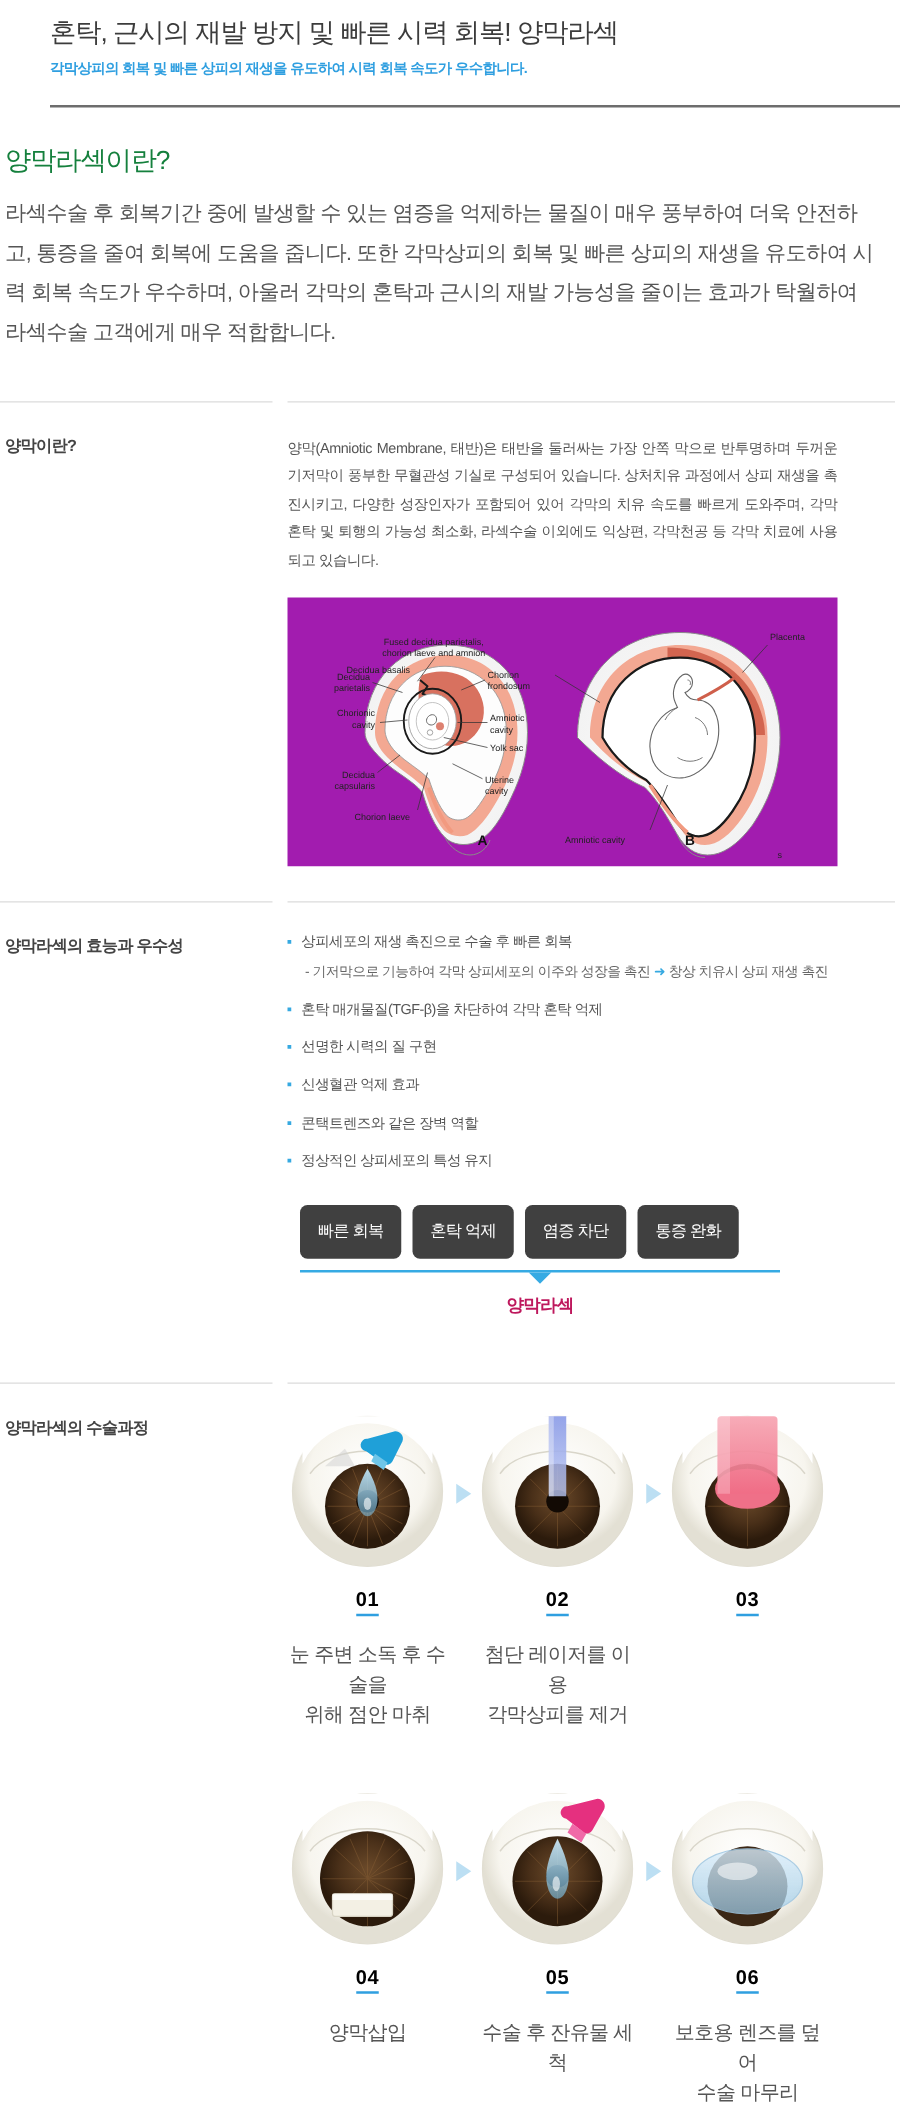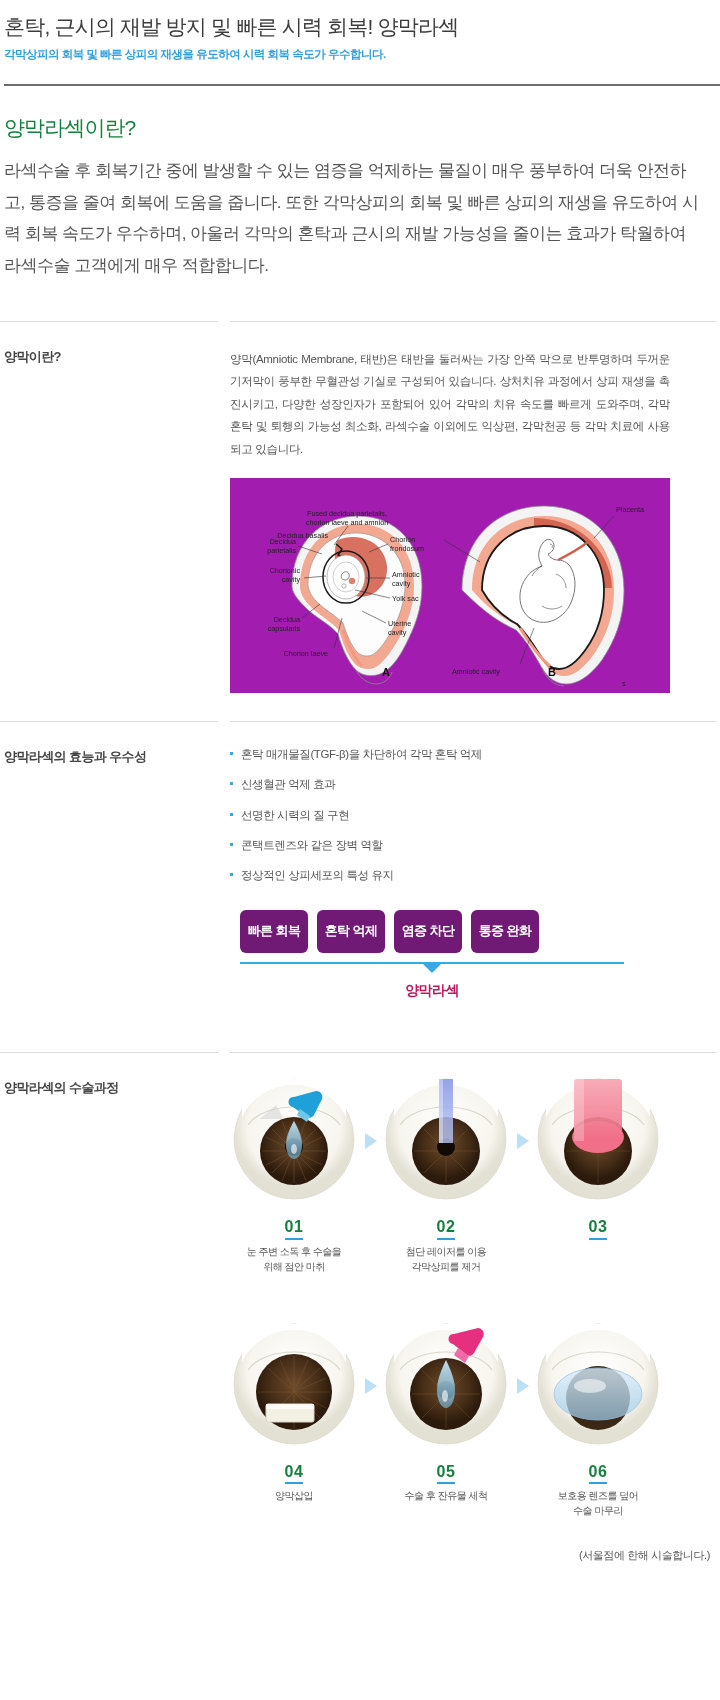--- a/index.html
+++ b/index.html
@@ -5,21 +5,21 @@
   * { box-sizing: border-box; margin: 0; padding: 0; }
   html, body {
     width: 720px;
     background: #ffffff;
     font-family: "Liberation Sans", "DejaVu Sans", sans-serif;
     -webkit-font-smoothing: antialiased;
   }
   body { width: 720px; min-height: 1700px; position: relative; overflow: hidden; }
 
   
-  .page-header { padding: 14px 0 0 4px; }
+  .page-header { padding: 14px 0 0 4px; margin-left: 36px; }
   .page-title {
     font-size: 21px;
     font-weight: 500;
     color: #3c3c3c;
     letter-spacing: -0.8px;
     line-height: 1.25;
   }
   .page-subtitle {
     margin-top: 7px;
     font-size: 11.5px;
@@ -137,28 +137,28 @@
   }
 
   
   .badges {
     display: flex;
     gap: 9px;
     margin-top: 26px;
     padding-left: 10px;
   }
   .badge {
-    background: #701a75;
+    background: #404040;
     color: #fff;
     font-size: 13px;
-    font-weight: bold;
+    font-weight: normal;
     letter-spacing: -0.6px;
     border-radius: 6px;
     padding: 12px 0 13px 0;
-    width: 68px;
+    width: 81px;
     text-align: center;
   }
   .badge-underline {
     position: relative;
     margin-top: 9px;
     margin-left: 10px;
     width: 384px;
     height: 12px;
   }
   .badge-underline .hline {
@@ -191,30 +191,30 @@
   .steps-grid {
     display: flex;
     gap: 24px;
   }
   .step { width: 128px; text-align: center; position: relative; }
   .step .eye-holder { width: 128px; height: 128px; position: relative; }
   .step .num {
     margin-top: 14px;
     font-size: 16px;
     font-weight: bold;
-    color: #15803d;
+    color: #000000;
     letter-spacing: 0.5px;
     border-bottom: 2px solid #2f9fe0;
     display: inline-block;
     padding-bottom: 1px;
     line-height: 1.2;
   }
   .step .caption {
-    margin-top: 4px;
-    font-size: 10px;
+    margin-top: 20px;
+    font-size: 16px;
     color: #555;
     line-height: 1.5;
     letter-spacing: -0.5px;
   }
   .step-arrow {
     position: absolute;
     top: 58px;
     right: -19px;
     width: 0; height: 0;
     border-top: 8px solid transparent;
@@ -439,29 +439,33 @@
     <div class="sep-gap"></div>
     <div class="sep-right"></div>
   </div>
   <div style="display:flex">
     <div class="col-left">
       <div class="col-heading">양막라섹의 효능과 우수성</div>
     </div>
     <div class="col-right">
       <div class="bullets">
 
+        <div class="bullet">
+          <span>상피세포의 재생 촉진으로 수술 후 빠른 회복</span>
+          <span class="sub"><span>- 기저막으로 기능하여 각막 상피세포의 이주와 성장을 촉진</span><span class="arrow-mark">➜</span><span>창상 치유시 상피 재생 촉진</span></span>
+        </div>
 
         <div class="bullet">
           <span>혼탁 매개물질(TGF-β)을 차단하여 각막 혼탁 억제</span>
         </div>
         <div class="bullet">
-          <span>신생혈관 억제 효과</span>
+          <span>선명한 시력의 질 구현</span>
         </div>
         <div class="bullet">
-          <span>선명한 시력의 질 구현</span>
+          <span>신생혈관 억제 효과</span>
         </div>
         <div class="bullet">
           <span>콘택트렌즈와 같은 장벽 역할</span>
         </div>
         <div class="bullet">
           <span>정상적인 상피세포의 특성 유지</span>
         </div>
       </div>
 
       <div class="badges">

